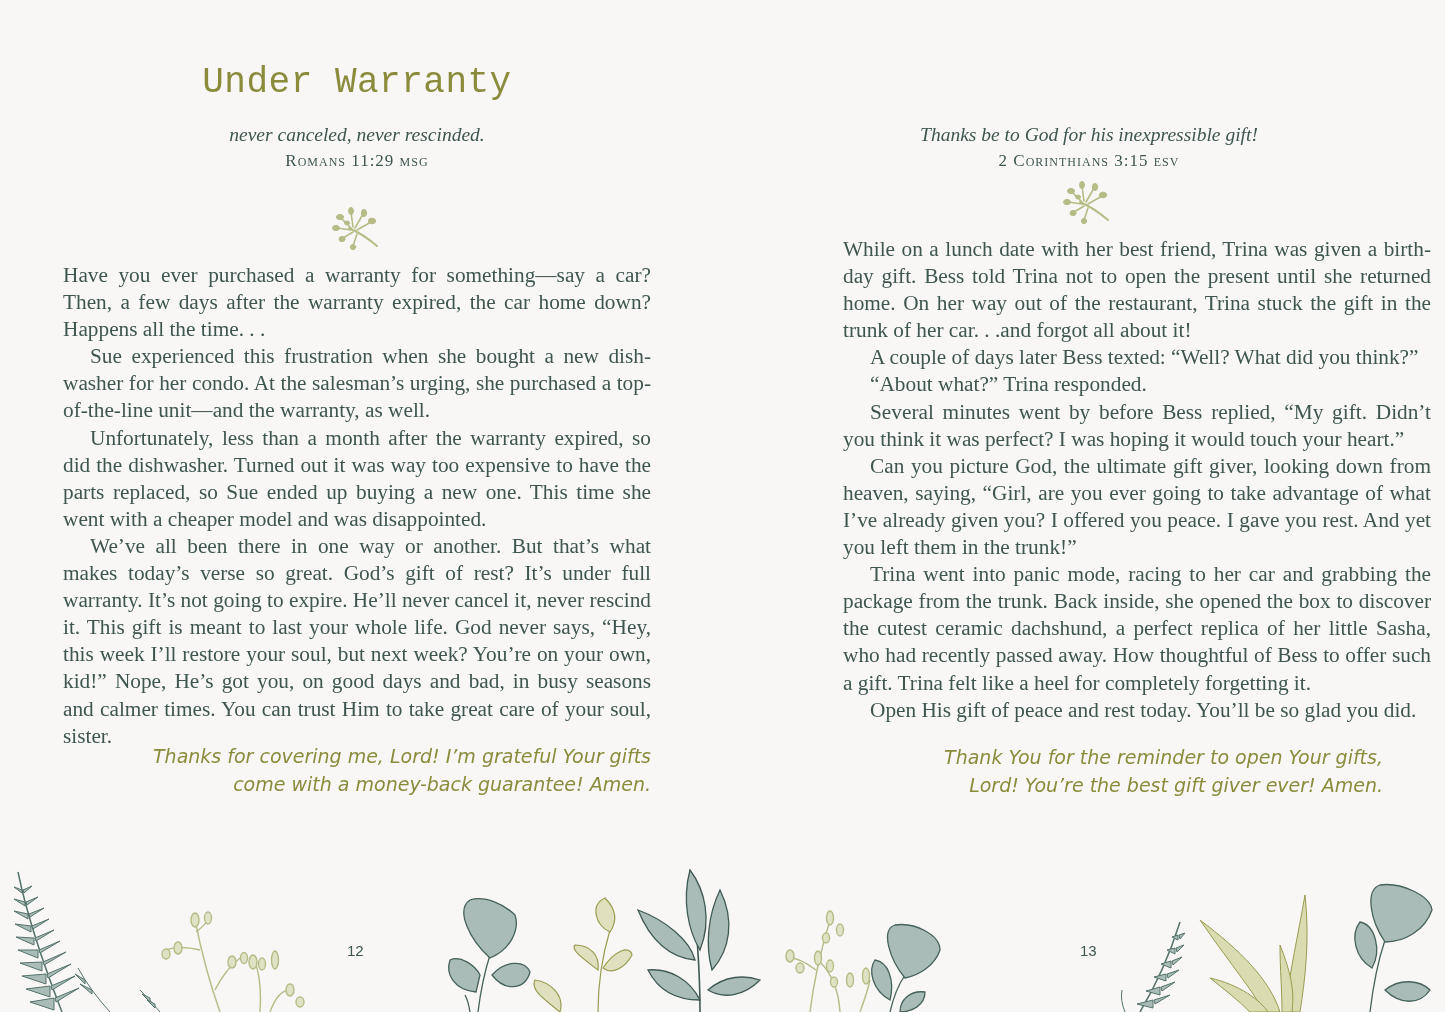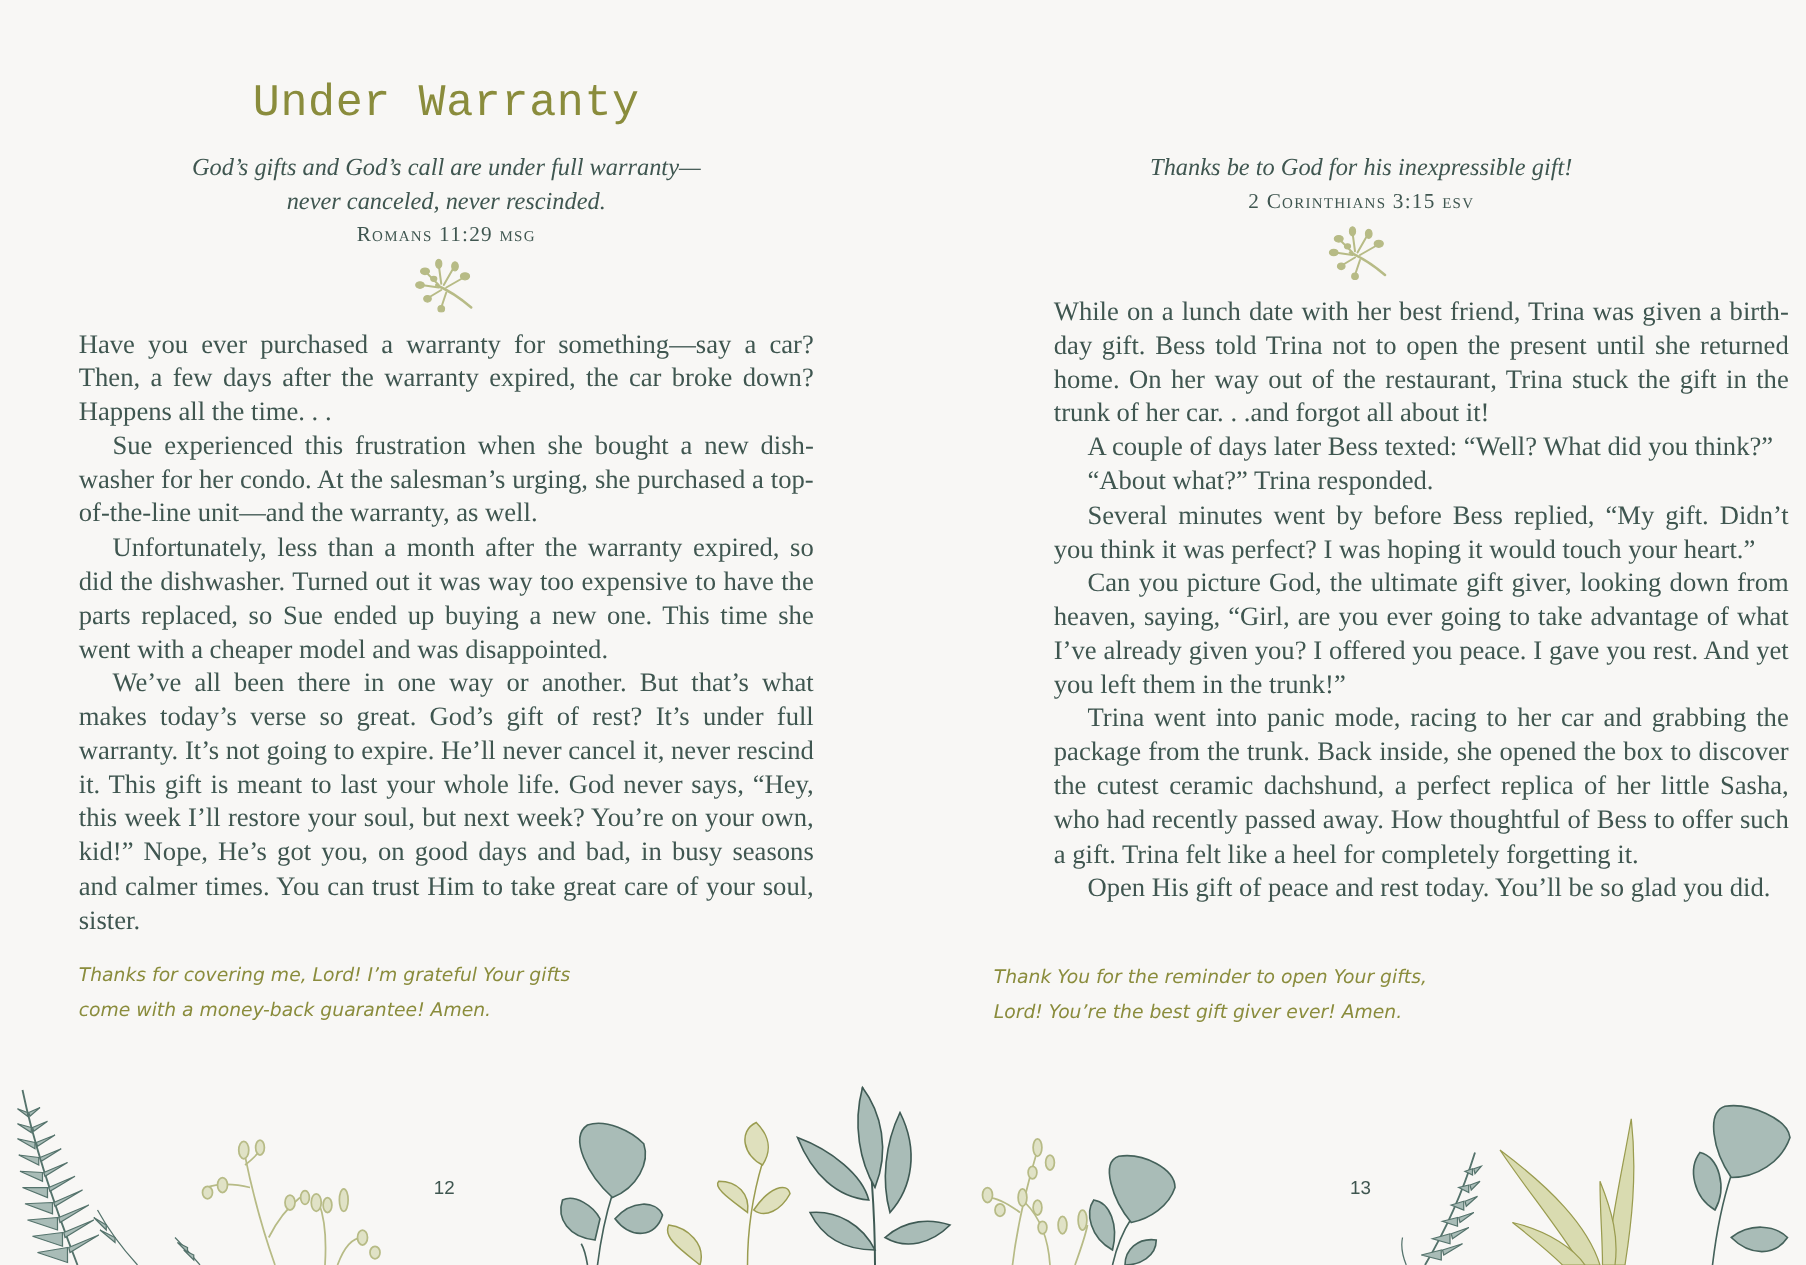--- a/index.html
+++ b/index.html
@@ -55,26 +55,25 @@
       color: #3f5650;
       text-align: justify;
     }
     .left .body { top: 262px; }
     .right .body { top: 236px; margin-left: 48px; }
     .body p { text-indent: 27px; }
     .body p.first { text-indent: 0; }
 
     .prayer {
       position: absolute; left: 0; right: 0;
-      text-align: left;
+      text-align: right;
       font-family: "DejaVu Sans", "Liberation Sans", sans-serif;
       font-style: italic;
-      font-size: 15px; line-height: 28px;
+      font-size: 19px; line-height: 28px;
       color: #8a8c3c;
-      margin-top: 24px;
     }
     .left .prayer { top: 742px; }
     .right .prayer { top: 743px; }
 
     .page-num {
       position: absolute; top: 942px;
       font-family: "Liberation Sans", sans-serif;
       font-size: 15px;
       color: #3f5650;
     }
@@ -87,21 +86,20 @@
     }
   </style>
 </head>
 <body>
 
 <div class="spread">
 
   <div class="page left">
     <h1 class="title">Under Warranty</h1>
     <div class="verse">
-      <div>God’s gifts and God’s call are under full warranty—</div>
       <div>never canceled, never rescinded.</div>
       <span class="ref">Romans 11:29 msg</span>
     </div>
     <svg class="sprig" viewBox="0 0 56 44">
       <g fill="#b7bb86" stroke="#b7bb86" stroke-linecap="round">
         <path d="M20 22 Q34 28 48 40" stroke-width="2" fill="none"></path>
         <path d="M22 22 L12 12" stroke-width="1.6" fill="none"></path>
         <path d="M24 21 L22 6" stroke-width="1.6" fill="none"></path>
         <path d="M26 22 L34 8" stroke-width="1.6" fill="none"></path>
         <path d="M28 24 L42 16" stroke-width="1.6" fill="none"></path>
@@ -112,21 +110,21 @@
         <ellipse cx="22" cy="5" rx="2.4" ry="3.6"></ellipse>
         <ellipse cx="35" cy="7" rx="2.6" ry="3.6"></ellipse>
         <ellipse cx="43" cy="15" rx="3.6" ry="2.8"></ellipse>
         <ellipse cx="7" cy="22" rx="3.4" ry="2.6"></ellipse>
         <ellipse cx="13" cy="33" rx="3" ry="2.6"></ellipse>
         <ellipse cx="24" cy="41" rx="2.6" ry="2.6"></ellipse>
         <ellipse cx="18" cy="17" rx="2.4" ry="2"></ellipse>
       </g>
     </svg>
     <div class="body">
-      <p class="first">Have you ever purchased a warranty for something—say a car? Then, a few days after the warranty expired, the car broke down? Happens all the time. . .</p>
+      <p class="first">Have you ever purchased a warranty for something—say a car? Then, a few days after the warranty expired, the car home down? Happens all the time. . .</p>
       <p>Sue experienced this frustration when she bought a new dish­washer for her condo. At the salesman’s urging, she purchased a top-of-the-line unit—and the warranty, as well.</p>
       <p>Unfortunately, less than a month after the warranty expired, so did the dishwasher. Turned out it was way too expensive to have the parts replaced, so Sue ended up buying a new one. This time she went with a cheaper model and was disappointed.</p>
       <p>We’ve all been there in one way or another. But that’s what makes today’s verse so great. God’s gift of rest? It’s under full warranty. It’s not going to expire. He’ll never cancel it, never rescind it. This gift is meant to last your whole life. God never says, “Hey, this week I’ll restore your soul, but next week? You’re on your own, kid!” Nope, He’s got you, on good days and bad, in busy seasons and calmer times. You can trust Him to take great care of your soul, sister.</p>
     </div>
     <div class="prayer">
       <div>Thanks for covering me, Lord! I’m grateful Your gifts</div>
       <div>come with a money-back guarantee! Amen.</div>
     </div>
     <div class="page-num">12</div>
   </div>

